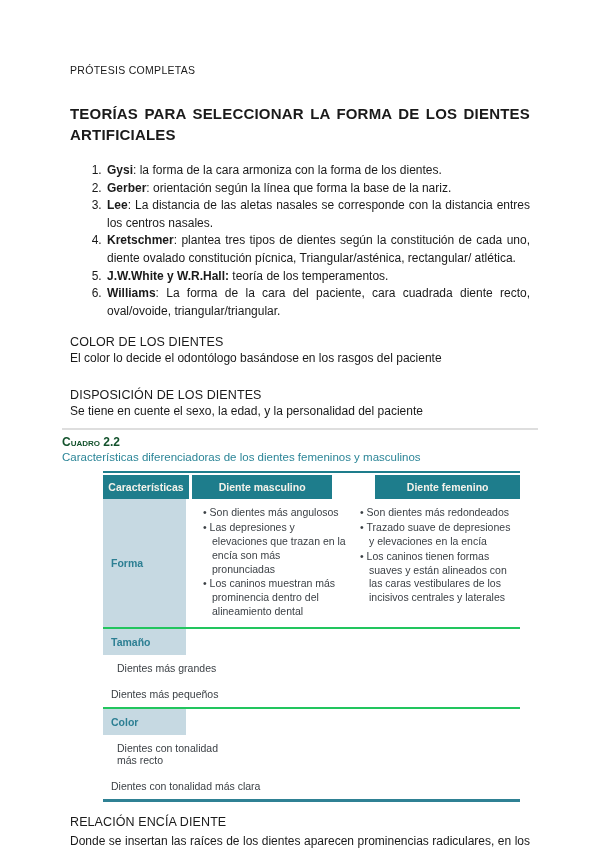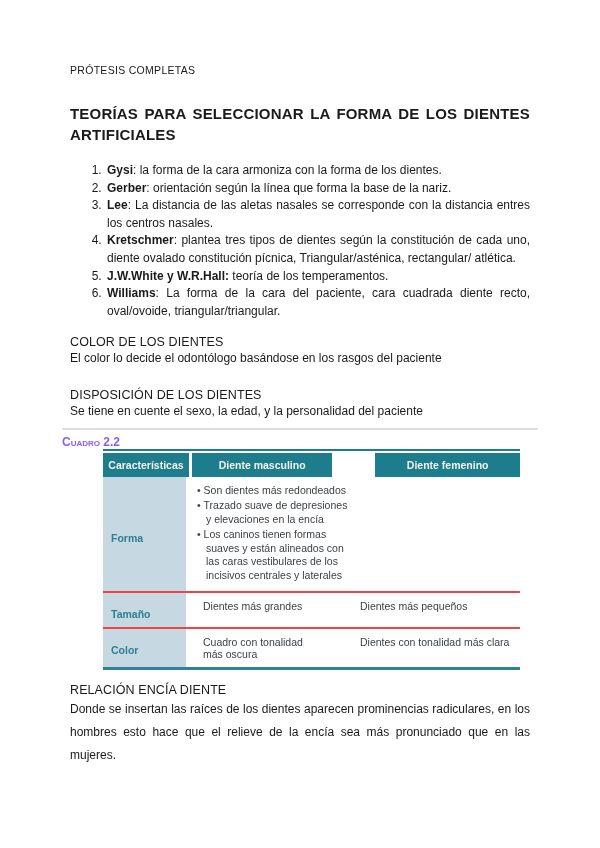--- a/index.html
+++ b/index.html
@@ -26,40 +26,40 @@
 
   .section{margin:0 0 21px 0;}
   .section-heading{font-size:12.5px;font-weight:normal;margin:0 0 1px 0;letter-spacing:.1px;}
   .section-body{font-size:12px;line-height:17px;margin:0;text-align:justify;}
 
   
   .figure{margin:8px 0 0 -8px;width:476px;}
   .figure-topline{height:2px;background:#dedede;margin-bottom:6px;}
   .cuadro-label{
     font-variant:small-caps;font-weight:bold;font-size:12px;
-    color:#8b5cf6;line-height:13px;margin:0;
+    color:#14532d;line-height:13px;margin:0;
   }
   .cuadro-caption{font-size:11.5px;color:#2b8597;margin:1px 0 7px 0;line-height:14px;}
 
   .tbl{margin-left:41px;width:417px;font-size:10.5px;color:#3a3f44;}
   .tbl-toprule{height:2px;background:#1e7d8c;margin-bottom:2px;}
   .tbl-header{display:flex;}
   .tbl-header .hcell{
     background:#1e7d8c;color:#f4f2ea;font-weight:bold;text-align:center;
     height:24px;line-height:24px;font-size:10.5px;box-sizing:border-box;
   }
   .hcell.c1{width:98px;margin-right:3px;}
   .hcell.c2{width:160px;margin-right:3px;}
   .hcell.c3{width:165px;margin-left:40px;}
 
   .tbl-row{display:flex;}
-  .tbl-row.ruled{border-top:2px solid #ef4444;}
+  .tbl-row.ruled{border-top:2px solid #22c55e;flex-direction:column;}
   .fcell{
     width:86px;box-sizing:border-box;background:#c6d9e2;border-right:3px solid #ffffff;
-    color:#2d7f93;font-weight:bold;padding:15px 4px 7px 8px;flex-shrink:0;
+    color:#2d7f93;font-weight:bold;padding:7px 4px 7px 8px;flex-shrink:0;
   }
   .row-forma .fcell{display:flex;align-items:center;}
   .mcell{width:163px;box-sizing:border-box;padding:7px 6px 7px 14px;flex-shrink:0;}
   .wcell{width:165px;box-sizing:border-box;padding:7px 2px 7px 8px;flex-shrink:0;}
   .narrow{max-width:118px;}
 
   ul.blt{margin:0;padding:0;list-style:none;line-height:13.8px;}
   ul.blt li{padding-left:9px;text-indent:-9px;margin:0 0 1px 0;}
   ul.blt li::before{content:"\2022\00a0";}
 
@@ -92,53 +92,61 @@
   </div>
 
   <div class="section" style="margin-bottom:0;">
     <h2 class="section-heading">DISPOSICIÓN DE LOS DIENTES</h2>
     <p class="section-body">Se tiene en cuente el sexo, la edad, y la personalidad del paciente</p>
   </div>
 
   <div class="figure">
     <div class="figure-topline"></div>
     <p class="cuadro-label">Cuadro 2.2</p>
+    <p class="cuadro-caption">Características diferenciadoras de los dientes femeninos y masculinos</p>
 
     <div class="tbl">
       <div class="tbl-toprule"></div>
 
       <div class="tbl-header">
         <div class="hcell c1">Características</div>
         <div class="hcell c2">Diente masculino</div>
         <div class="hcell c3">Diente femenino</div>
       </div>
 
       <div class="tbl-row row-forma">
         <div class="fcell">
             <span>Forma</span>
           </div>
+        <div class="mcell">
+          <ul class="blt">
+            <li>Son dientes más angulosos</li>
+            <li>Las depresiones y elevaciones que trazan en la encía son más pronunciadas</li>
+            <li>Los caninos muestran más prominencia dentro del alineamiento dental</li>
+          </ul>
+        </div>
         <div class="wcell">
           <ul class="blt">
             <li>Son dientes más redondeados</li>
             <li>Trazado suave de depresiones y elevaciones en la encía</li>
             <li>Los caninos tienen formas suaves y están alineados con las caras vestibulares de los incisivos centrales y laterales</li>
           </ul>
         </div>
       </div>
 
       <div class="tbl-row ruled">
         <div class="fcell">Tamaño</div>
         <div class="mcell">Dientes más grandes</div>
         <div class="wcell">Dientes más pequeños</div>
       </div>
 
       <div class="tbl-row ruled">
         <div class="fcell">Color</div>
         <div class="mcell">
-            <div class="narrow">Cuadro con tonalidad más oscura</div>
+            <div class="narrow">Dientes con tonalidad más recto</div>
           </div>
         <div class="wcell">Dientes con tonalidad más clara</div>
       </div>
 
       <div class="tbl-bottomrule"></div>
     </div>
   </div>
 
   <div class="section relacion">
     <h2 class="section-heading">RELACIÓN ENCÍA DIENTE</h2>

